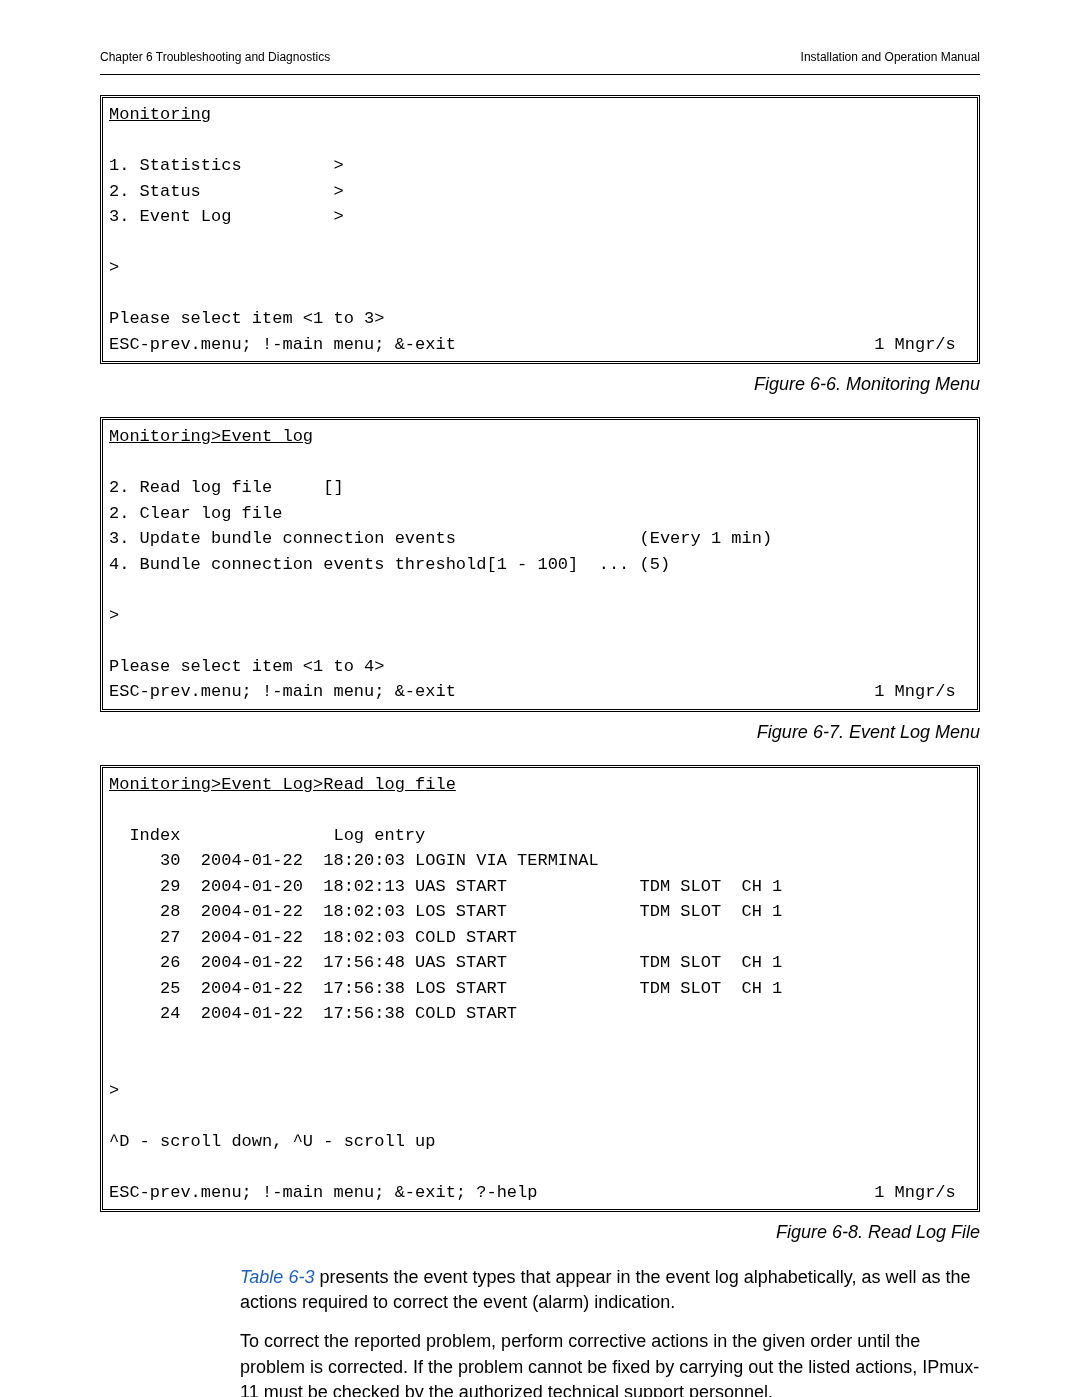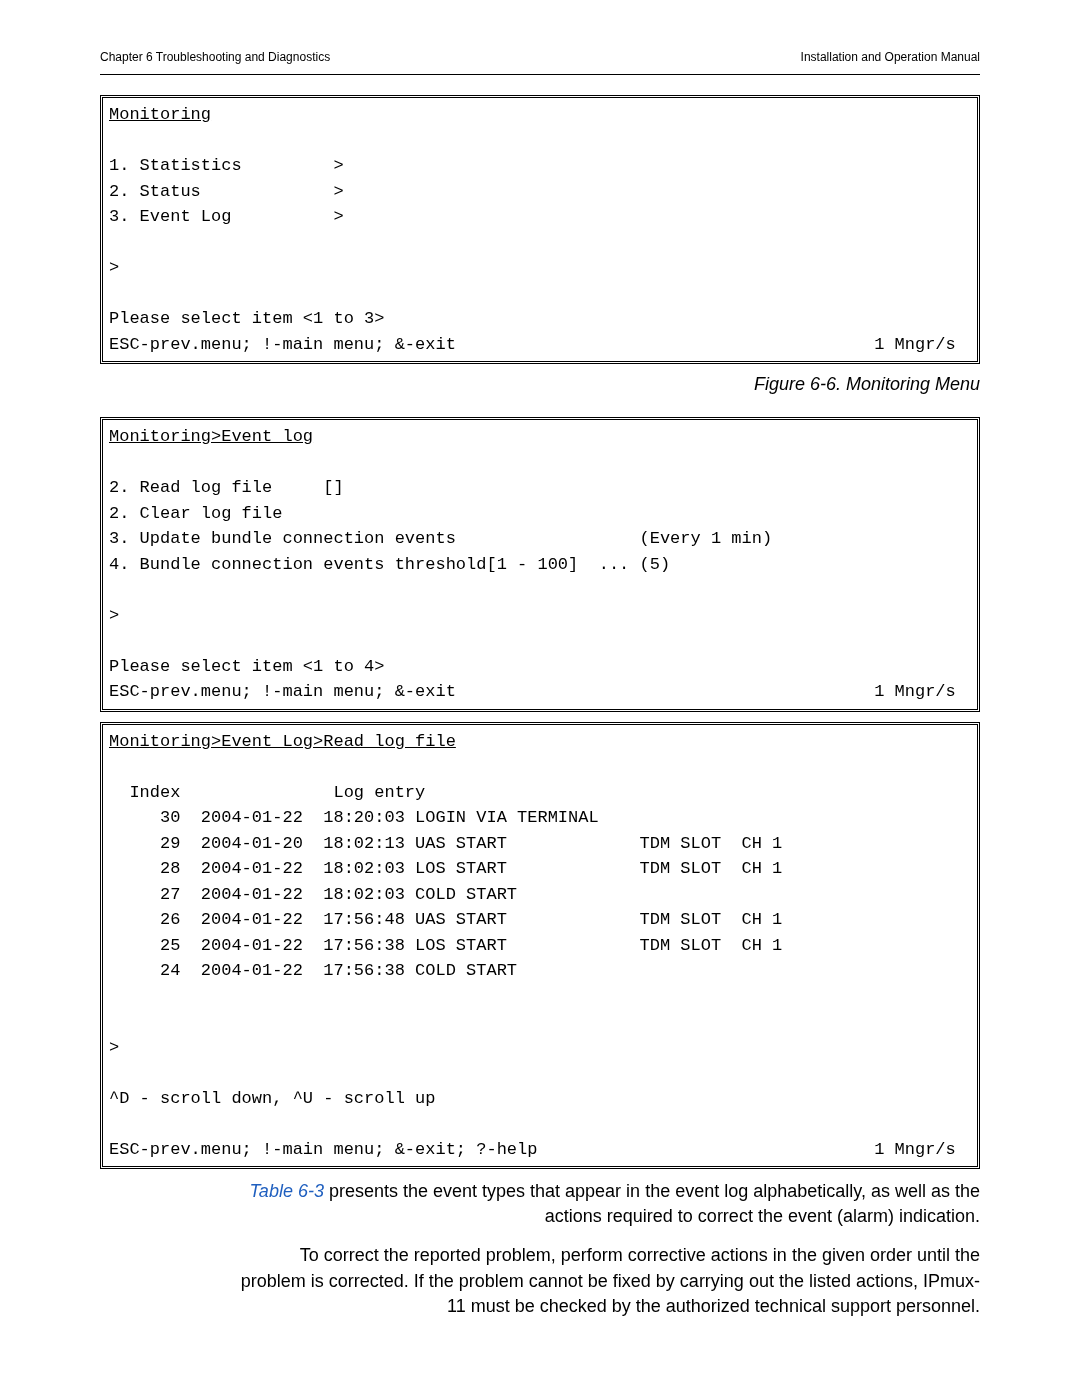--- a/index.html
+++ b/index.html
@@ -48,21 +48,20 @@
     text-align: right;
     font-style: italic;
     font-size: 18px;
     margin: 8px 0 22px 0;
   }
   .bodytext {
     font-size: 18px;
     line-height: 1.4;
     margin: 0 0 14px 0;
     padding-left: 140px;
-    text-align: right;
   }
   .tref {
     color: #1f5fbf;
     font-style: italic;
   }
 </style>
 </head>
 <body>
 
 <div class="page">
@@ -89,37 +88,39 @@
 
 <span>2. Read log file     []</span>
 <span>2. Clear log file</span>
 <span>3. Update bundle connection events                  (Every 1 min)</span>
 <span>4. Bundle connection events threshold[1 - 100]  ... (5)</span>
 
 <span>&gt;</span>
 
 <span>Please select item &lt;1 to 4&gt;</span>
 <span>ESC-prev.menu; !-main menu; &amp;-exit</span>                                         <span>1 Mngr/s</span></div>
+  <div class="caption">Figure 6-7.  Event Log Menu</div>
 
   <div class="term"><span class="title">Monitoring&gt;Event Log&gt;Read log file</span>
 
 <span>  Index               Log entry</span>
 <span>     30  2004-01-22  18:20:03 LOGIN VIA TERMINAL</span>
 <span>     29  2004-01-20  18:02:13 UAS START             TDM SLOT  CH 1</span>
 <span>     28  2004-01-22  18:02:03 LOS START             TDM SLOT  CH 1</span>
 <span>     27  2004-01-22  18:02:03 COLD START</span>
 <span>     26  2004-01-22  17:56:48 UAS START             TDM SLOT  CH 1</span>
 <span>     25  2004-01-22  17:56:38 LOS START             TDM SLOT  CH 1</span>
 <span>     24  2004-01-22  17:56:38 COLD START</span>
 
 
 <span>&gt;</span>
 
 <span>^D - scroll down, ^U - scroll up</span>
 
 <span>ESC-prev.menu; !-main menu; &amp;-exit; ?-help</span>                                 <span>1 Mngr/s</span></div>
+  <div class="caption">Figure 6-8.  Read Log File</div>
 
   <p class="bodytext">
     <span class="tref">Table 6-3</span><span> presents the event types that appear in the event log alphabetically, as well as the actions required to correct the event (alarm) indication.</span>
   </p>
   <p class="bodytext">To correct the reported problem, perform corrective actions in the given order until the problem is corrected. If the problem cannot be fixed by carrying out the listed actions, IPmux-11 must be checked by the authorized technical support personnel.</p>
 
 </div>
 
 </body></html>

